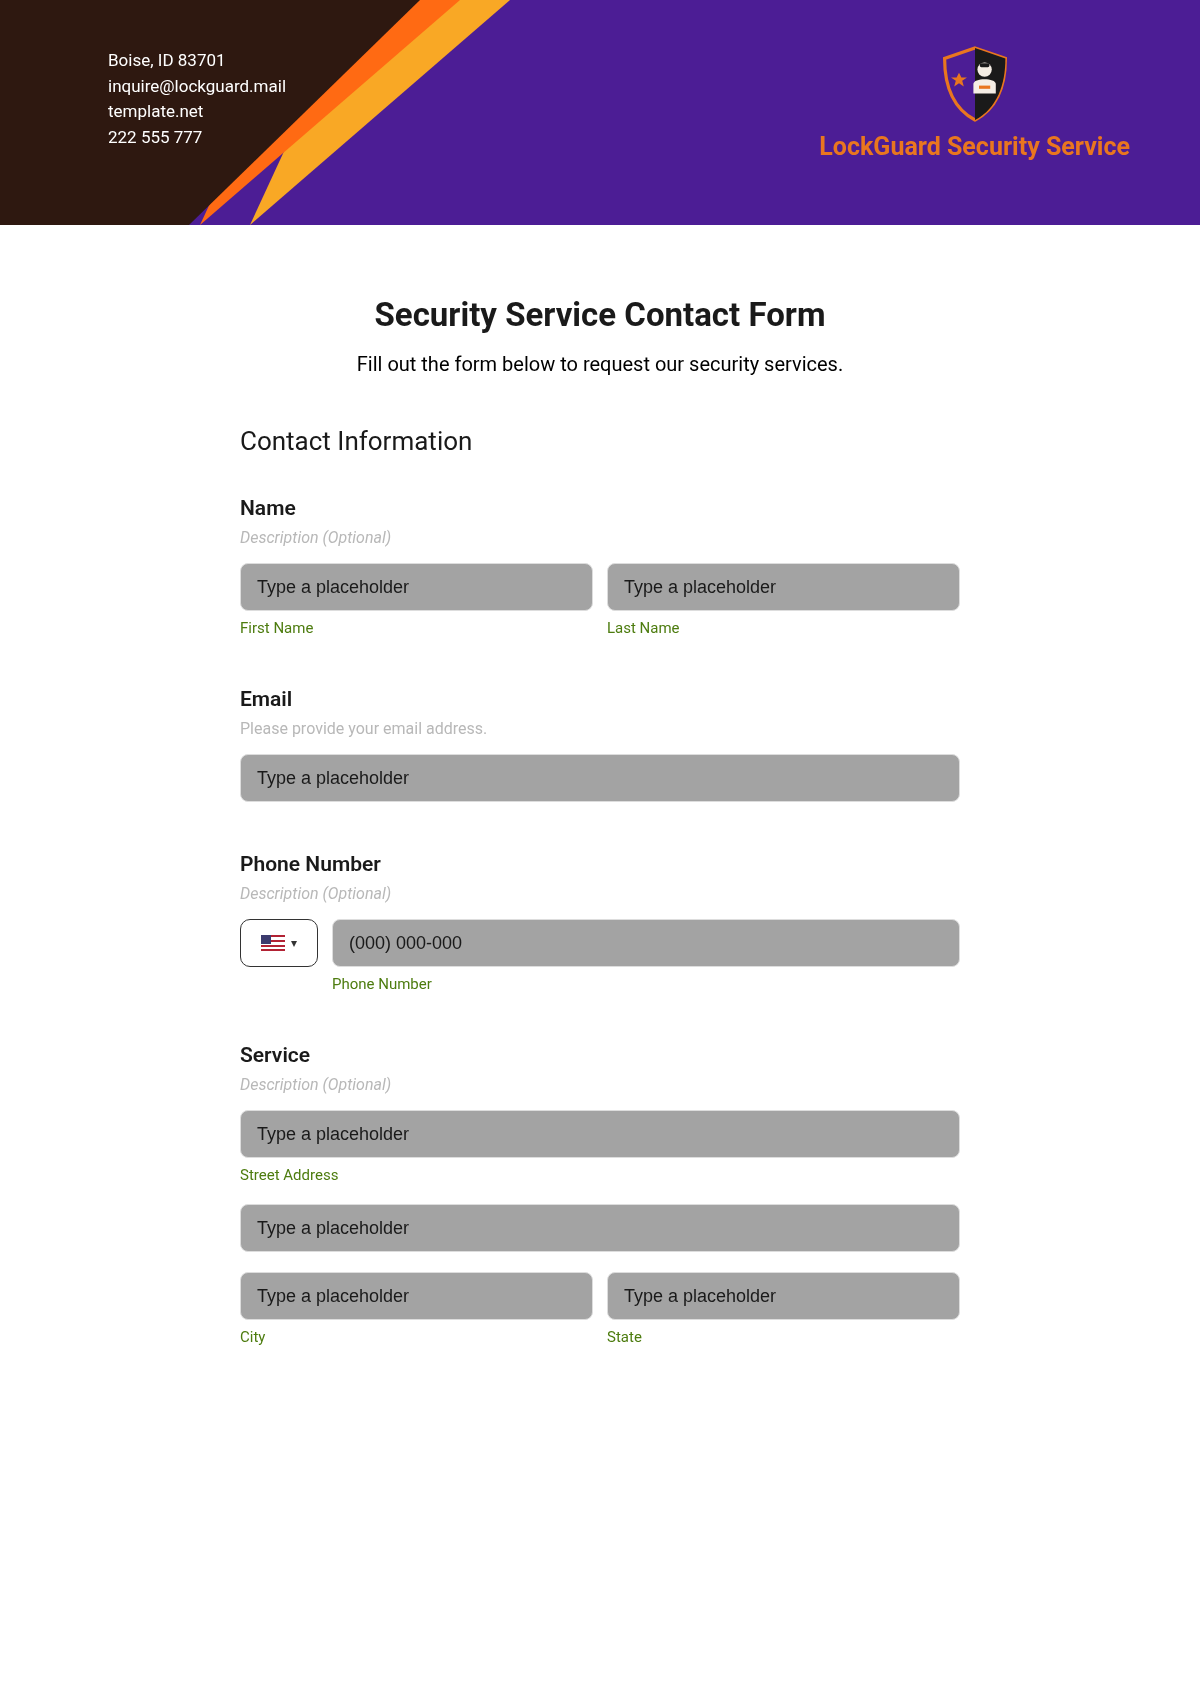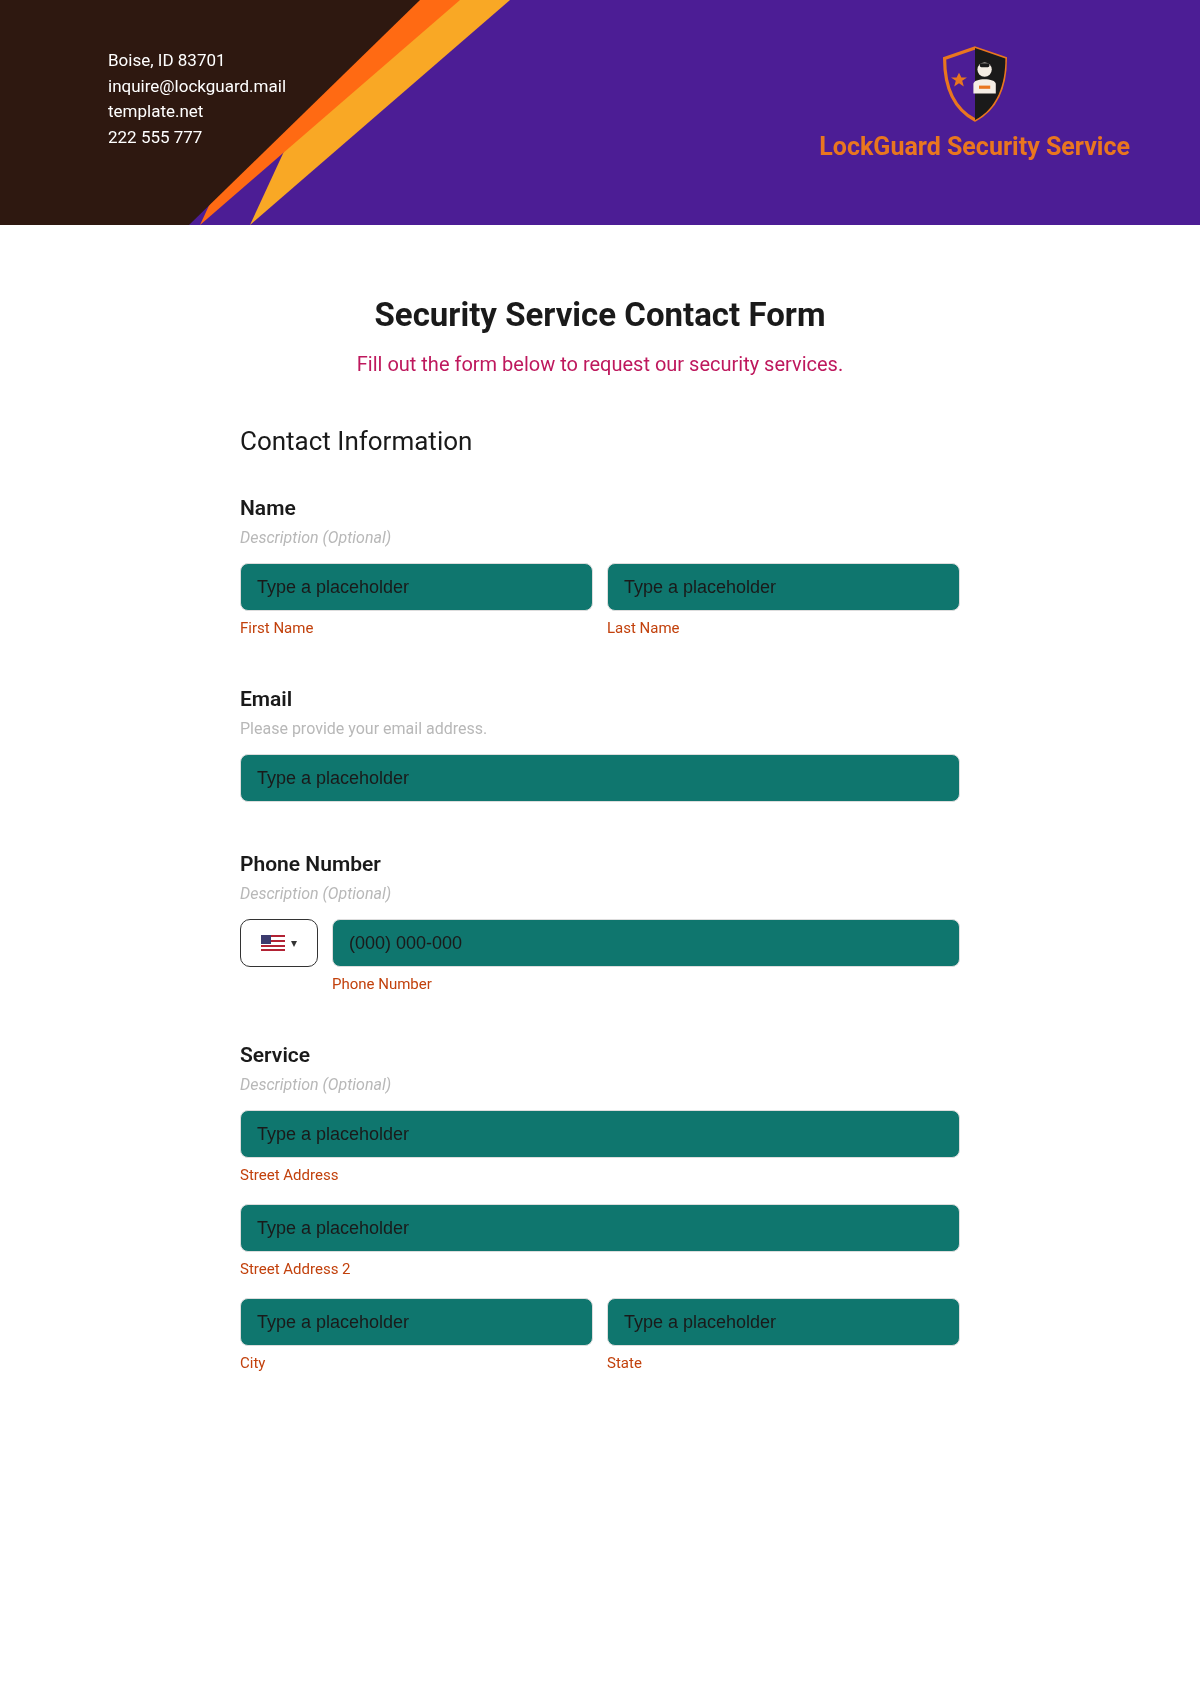--- a/index.html
+++ b/index.html
@@ -65,21 +65,21 @@
   .form-title {
     text-align: center;
     font-size: 33px;
     font-weight: 700;
     color: #1a1a1a;
     margin-bottom: 18px;
   }
   .form-subtitle {
     text-align: center;
     font-size: 20px;
-    color: #be185d;
+    color: #000000;
     margin-bottom: 50px;
   }
   .section-heading {
     font-size: 26px;
     font-weight: 400;
     margin-bottom: 40px;
   }
   .field-group { margin-bottom: 50px; }
   .field-label {
     font-size: 21px;
@@ -96,26 +96,26 @@
   .row { display: flex; gap: 14px; }
   .col { flex: 1; }
   .text-input {
     width: 100%;
     height: 48px;
     border: 1px solid #ddd;
     border-radius: 8px;
     padding: 0 16px;
     font-size: 18px;
     color: #1a1a1a;
-    background: #0f766e;
+    background: #a3a3a3;
   }
   .text-input::placeholder { color: #1a1a1a; }
   .sublabel {
     font-size: 15px;
-    color: #c2410c;
+    color: #4d7c0f;
     margin-top: 8px;
   }
   .phone-row { display: flex; gap: 14px; align-items: flex-start; }
   .country-select {
     width: 78px; height: 48px;
     border: 1.5px solid #333;
     border-radius: 10px;
     display: flex;
     align-items: center;
     justify-content: center;
@@ -215,21 +215,20 @@
     <div class="field-label">Service</div>
     <div class="field-desc">Description (Optional)</div>
 
     <div class="subrow">
       <input class="text-input" placeholder="Type a placeholder" style="">
       <div class="sublabel">Street Address</div>
     </div>
 
     <div class="subrow">
       <input class="text-input" placeholder="Type a placeholder" style="">
-      <div class="sublabel">Street Address 2</div>
     </div>
 
     <div class="row">
       <div class="col">
         <input class="text-input" placeholder="Type a placeholder" style="">
         <div class="sublabel">City</div>
       </div>
       <div class="col">
         <input class="text-input" placeholder="Type a placeholder" style="">
         <div class="sublabel">State</div>

